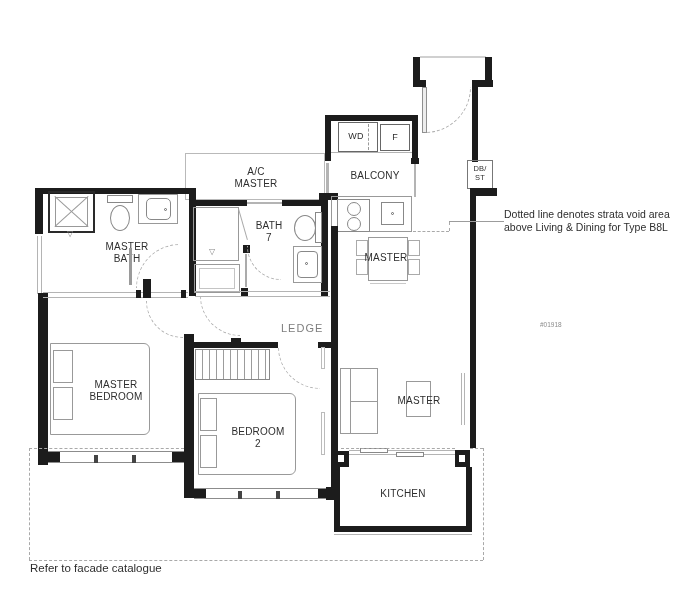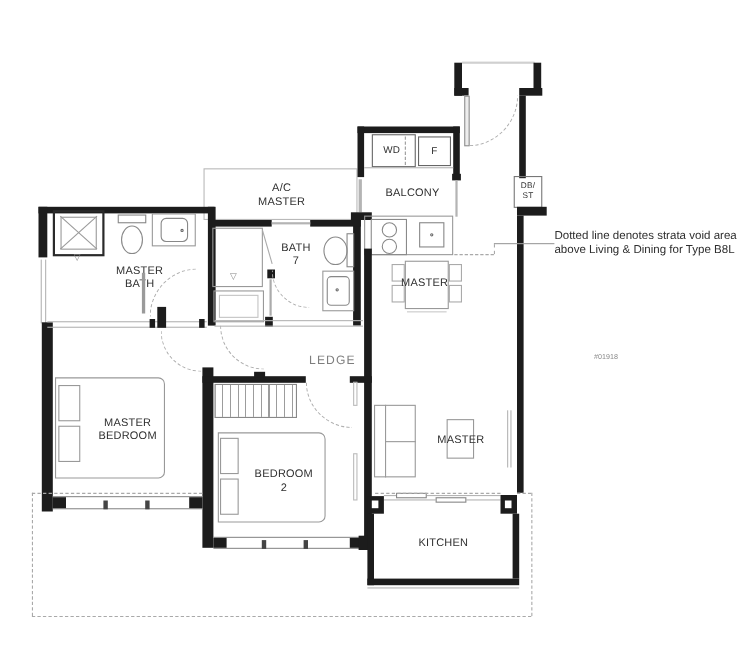--- a/index.html
+++ b/index.html
@@ -184,16 +184,17 @@
   <div class="dash-h" style="left:29px;top:560px;width:454px"></div>
   <div class="dash-v" style="left:483px;top:448px;height:112px"></div>
   <div class="dash-h" style="left:413px;top:231px;width:36px"></div>
   <div class="dash-v" style="left:449px;top:222px;height:9px"></div>
   <div class="g" style="left:449px;top:221px;width:55px;height:1px;background:#9c9c9c"></div>
 
   <div class="lbl" style="left:256px;top:166px">A/C
 MASTER</div>
   <div class="note" style="left:504px;top:208px;width:174px">Dotted line denotes strata void area
 above Living &amp; Dining for Type B8L</div>
+  <div class="note" style="left:30px;top:562px;font-size:11.5px">Refer to facade catalogue</div>
   <div class="wm" style="left:281px;top:322px;font-size:11px;letter-spacing:1px">LEDGE</div>
   <div class="wm" style="left:540px;top:321px;font-size:6.5px;color:#8b8b8b">#01918</div>
 
 </div>
 
 </body></html>

